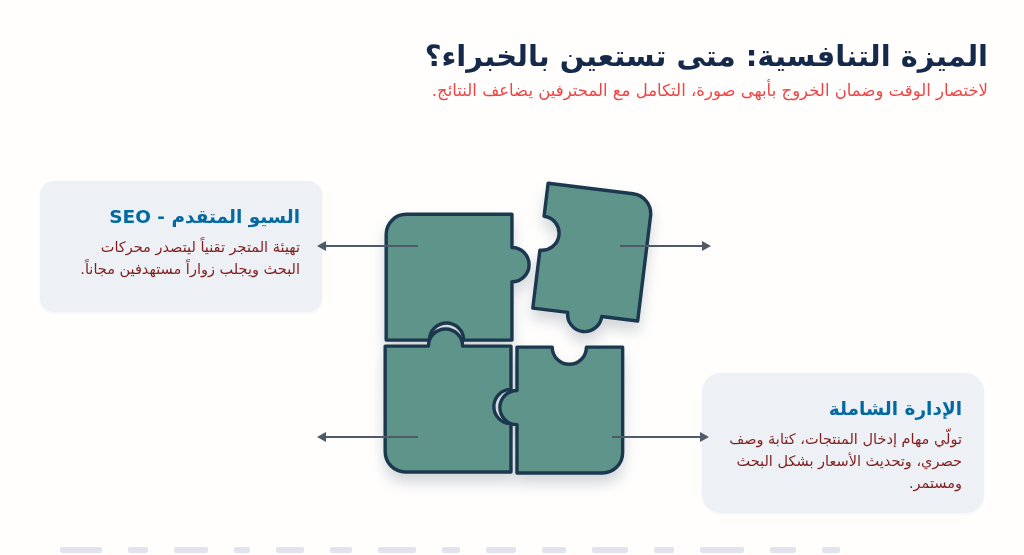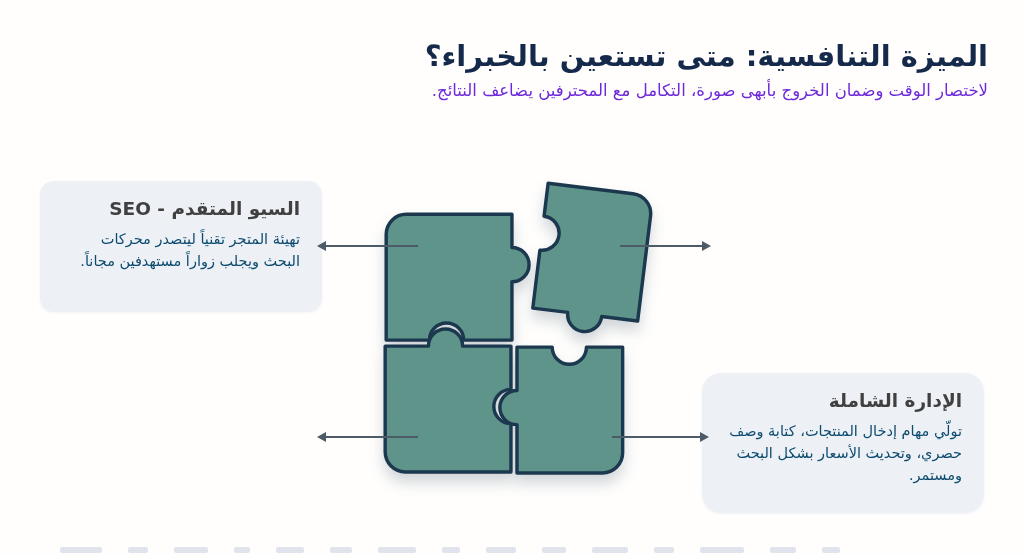--- a/index.html
+++ b/index.html
@@ -14,36 +14,36 @@
   .header{
     position:absolute;top:38px;right:36px;left:36px;
     direction:rtl;text-align:right;
   }
   .title{
     margin:0;font-size:29px;line-height:1.25;font-weight:800;
     color:#15294b;letter-spacing:-0.2px;
   }
   .subtitle{
     margin:7px 0 0;font-size:16.5px;font-weight:500;
-    color:#6d28d9;
+    color:#ef4444;
   }
 
   
   .card{
     position:absolute;width:282px;box-sizing:border-box;
     background:#edf1f6;border-radius:14px;
     padding:17px 22px 14px;
     direction:rtl;text-align:right;
     box-shadow:0 1px 3px rgba(30,45,80,0.05);
   }
   .card h3{
-    margin:0 0 9px;font-size:18.5px;font-weight:800;color:#404040;
+    margin:8px 0 9px;font-size:18.5px;font-weight:800;color:#0369a1;
   }
   .card p{
-    margin:0;font-size:14.5px;line-height:1.52;color:#0c4a6e;font-weight:500;
+    margin:0;font-size:14.5px;line-height:1.52;color:#7f1d1d;font-weight:500;
   }
   .card-tl{left:40px;top:181px;height:131px;}
   .card-tr{left:702px;top:180px;height:143px;}
   .card-bl{left:40px;top:373px;height:140px;}
   .card-br{left:702px;top:373px;height:140px;border-radius:19px;}
 
   
   .puzzle{
     position:absolute;left:368px;top:162px;width:302px;height:322px;z-index:2;
     filter:drop-shadow(0 9px 7px rgba(30,55,75,0.20));

